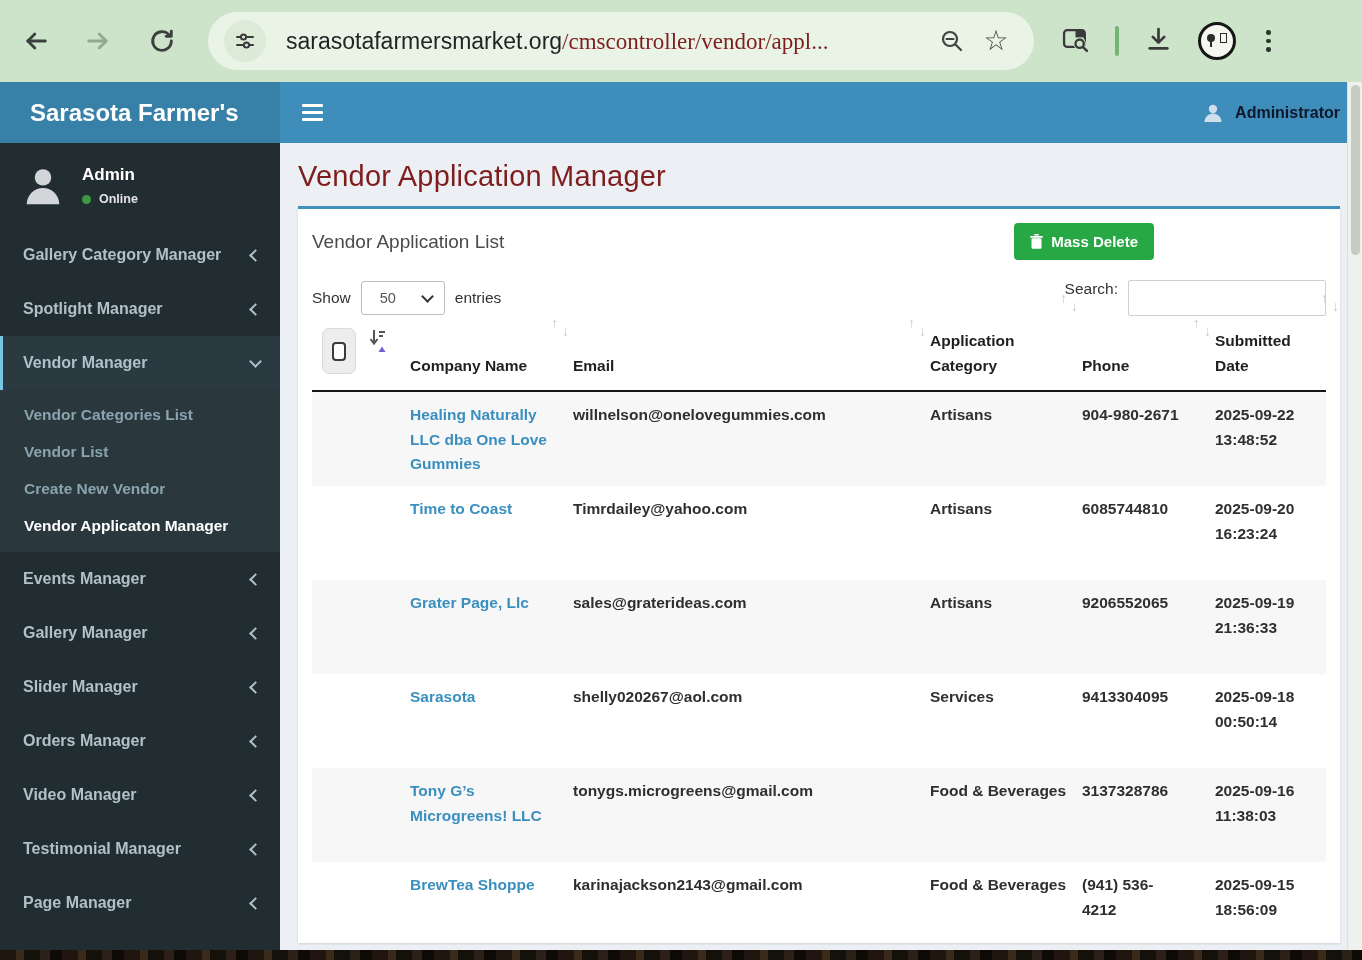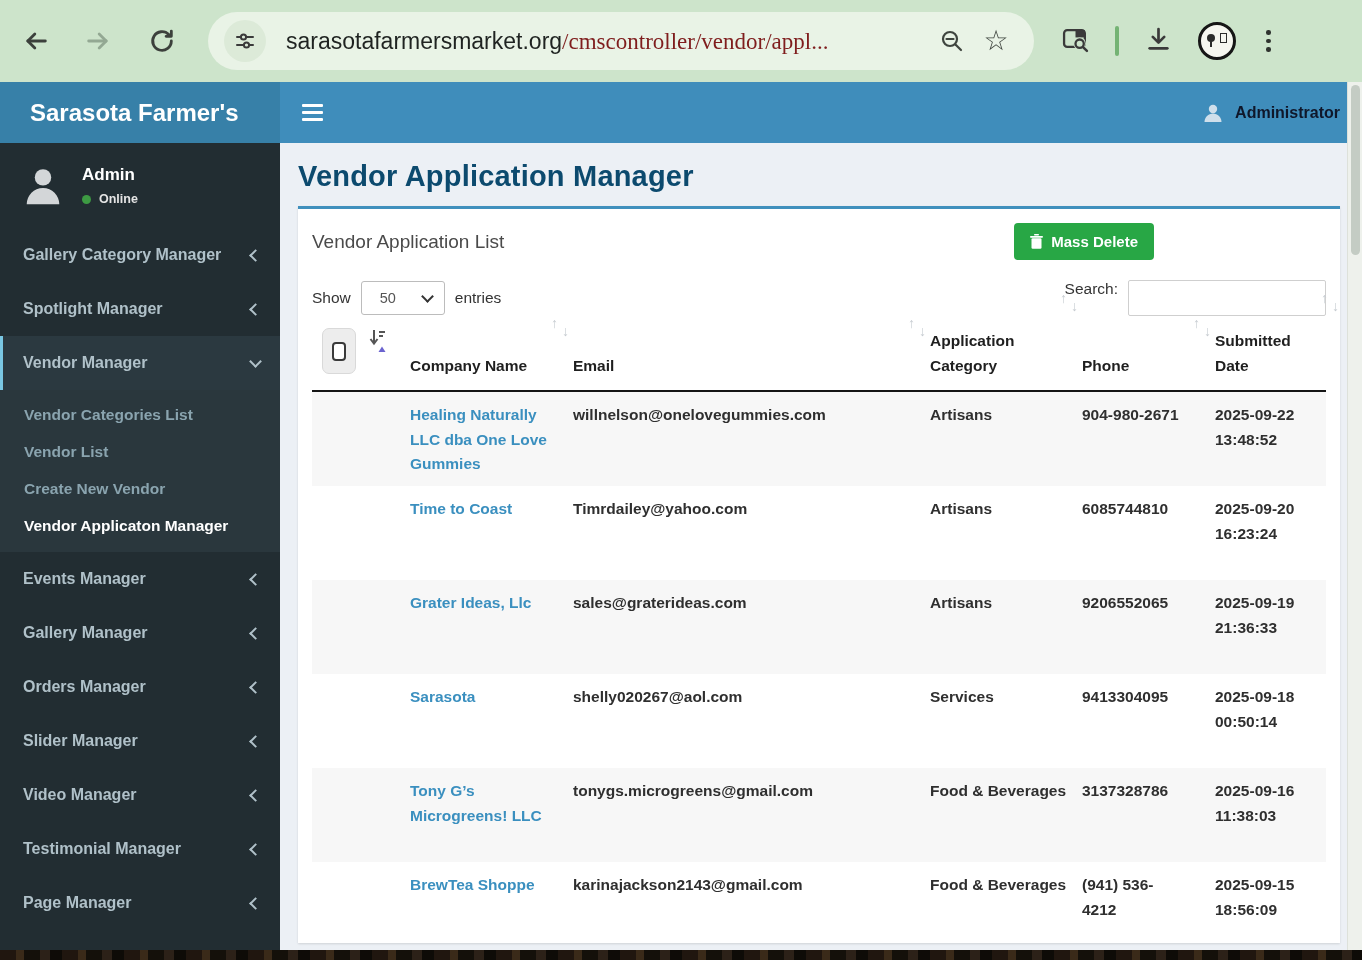--- a/index.html
+++ b/index.html
@@ -54,21 +54,21 @@
   .menu-item.active { background:#2b3940; border-left-color:#79c6e2;text-align:center; }
   .chev { width:9px; height:9px; border-right:2.2px solid currentColor; border-bottom:2.2px solid currentColor; display:inline-block; flex:0 0 auto; }
   .chev.left { transform:rotate(135deg); }
   .chev.down { transform:rotate(45deg); margin-top:-4px; }
   .submenu { background:#2a373d; padding:6px 0 8px; }
   .submenu-item { height:37px; display:flex; align-items:center; padding-left:24px; font-size:15.5px; font-weight:700; color:#8aa4af; cursor:pointer; }
   .submenu-item.active { color:#ffffff; }
 
   
   .content-header { padding:17px 15px 13px 18px; }
-  .page-title { font-size:29px; font-weight:700; color:#0c4a6e; letter-spacing:0.2px; }
+  .page-title { font-size:29px; font-weight:400; color:#7f1d1d; letter-spacing:0.2px; }
   .card { margin:0 22px 0 18px; background:#fff; border-top:3px solid #4090bd; box-shadow:0 1px 2px rgba(0,0,0,.12); height:737px; padding:0 14px; overflow:hidden; }
   .card-head { display:flex; align-items:center; justify-content:space-between; padding:14px 0 8px; }
   .card-title { font-size:19px; color:#4a4a4a; font-weight:400; }
   .btn-danger-green { display:flex; align-items:center; gap:8px; background:#28a745; color:#fff; font-size:15px; font-weight:600; border:none; border-radius:4px; padding:10px 16px; cursor:pointer; margin-right:172px; }
   .controls { display:flex; align-items:center; justify-content:space-between; margin-top:12px; }
   .show-group { display:flex; align-items:center; gap:10px; font-size:15.5px; color:#333; }
   .select-box { position:relative; width:84px; height:34px; border:1px solid #bcbcbc; border-radius:3px; background:#fff; display:flex; align-items:center; padding-left:18px; font-size:14.5px; color:#555; cursor:pointer; }
   .select-caret { position:absolute; right:12px; top:10px; width:9px; height:9px; border-right:2.4px solid #333; border-bottom:2.4px solid #333; transform:rotate(45deg); }
   .search-group { display:flex; align-items:flex-start; gap:10px; font-size:15.5px; color:#333; }
   .search-input { width:198px; height:36px; border:1px solid #cfcfcf; border-radius:2px; background:#fff; font-size:15px; padding:0 8px; outline:none; }
@@ -237,25 +237,25 @@
       </div>
       <div class="menu-item">
         <span>Events Manager</span>
           <span class="chev left"></span>
       </div>
       <div class="menu-item">
         <span>Gallery Manager</span>
           <span class="chev left"></span>
       </div>
       <div class="menu-item">
+        <span>Slider Manager</span>
+          <span class="chev left"></span>
+      </div>
+      <div class="menu-item">
         <span>Orders Manager</span>
-          <span class="chev left"></span>
-      </div>
-      <div class="menu-item">
-        <span>Slider Manager</span>
           <span class="chev left"></span>
       </div>
       <div class="menu-item">
         <span>Video Manager</span>
           <span class="chev left"></span>
       </div>
       <div class="menu-item">
         <span>Testimonial Manager</span>
           <span class="chev left"></span>
       </div>
@@ -364,21 +364,21 @@
         <div class="grid trow">
           <div class="td td-check"><span class="row-checkbox"></span></div>
           <div class="td"><a class="company-link">Time to Coast</a></div>
           <div class="td">Timrdailey@yahoo.com</div>
           <div class="td">Artisans</div>
           <div class="td td-phone">6085744810</div>
           <div class="td">2025-09-20 16:23:24</div>
         </div>
         <div class="grid trow odd">
           <div class="td td-check"><span class="row-checkbox"></span></div>
-          <div class="td"><a class="company-link">Grater Ideas, Llc</a></div>
+          <div class="td"><a class="company-link">Grater Page, Llc</a></div>
           <div class="td">sales@graterideas.com</div>
           <div class="td">Artisans</div>
           <div class="td td-phone">9206552065</div>
           <div class="td">2025-09-19 21:36:33</div>
         </div>
         <div class="grid trow">
           <div class="td td-check"><span class="row-checkbox"></span></div>
           <div class="td"><a class="company-link">Sarasota</a></div>
           <div class="td">shelly020267@aol.com</div>
           <div class="td">Services</div>

